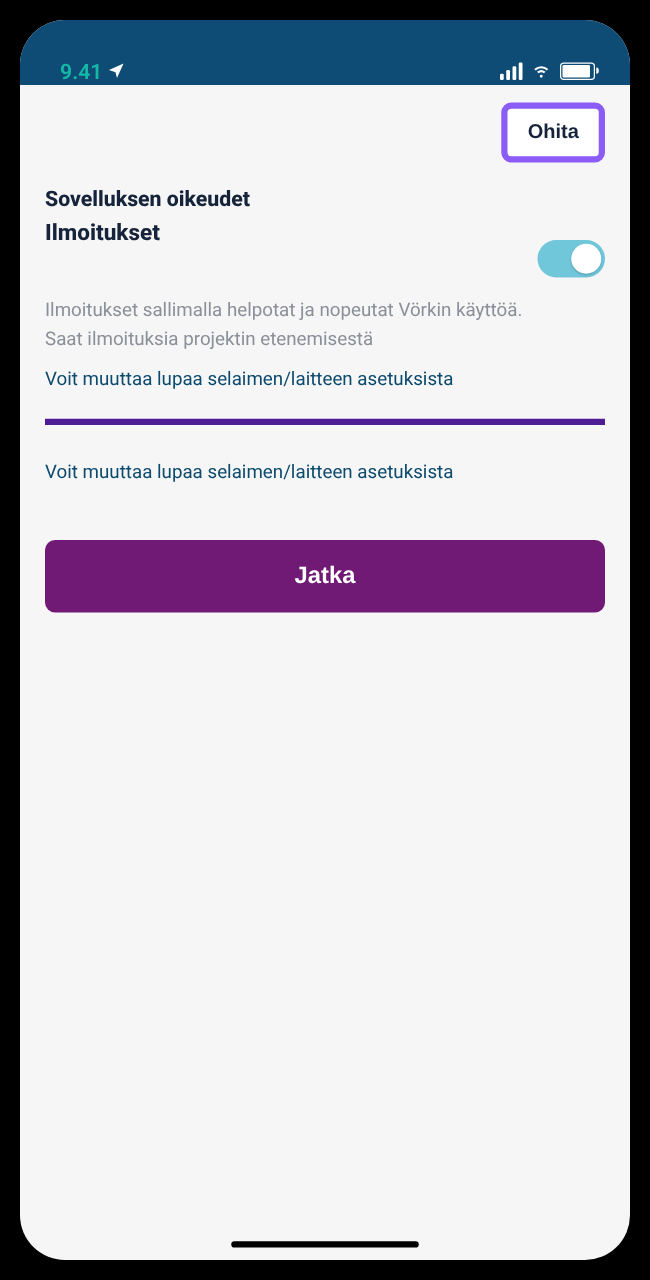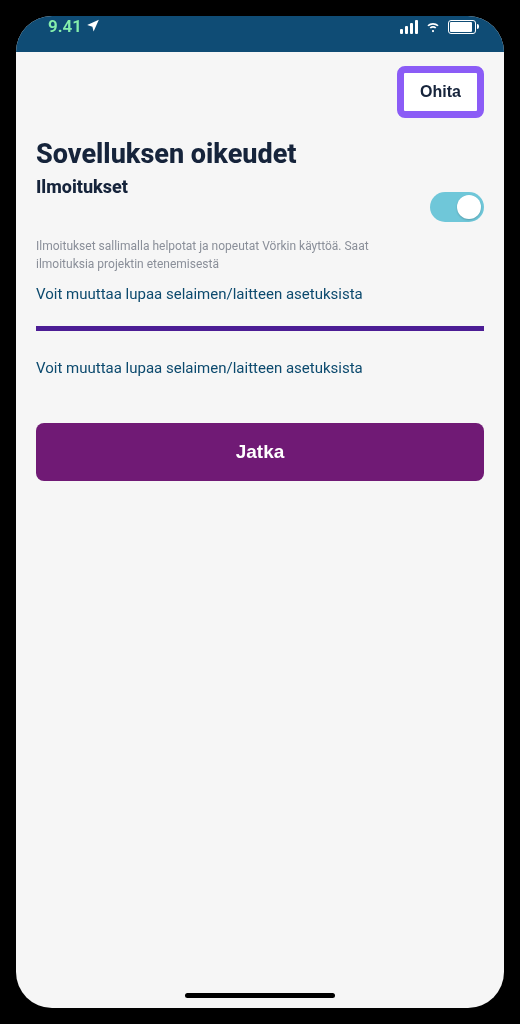--- a/index.html
+++ b/index.html
@@ -24,26 +24,26 @@
       height: 100%;
       background: #f6f6f6;
       border-radius: 36px;
       overflow: hidden;
       display: flex;
       flex-direction: column;
       position: relative;
     }
     .status-bar {
       background: #0f4c75;
-      height: 36px;
-      display: flex;
-      align-items: flex-start;
+      height: 52px;
+      display: flex;
+      align-items: flex-end;
       justify-content: space-between;
       padding: 0 28px 0 32px;
-      color: #86efac;
+      color: #14b8a6;
     }
     .status-time {
       font-size: 17px;
       font-weight: 600;
       display: flex;
       align-items: center;
       gap: 4px;
     }
     .status-icons {
       display: flex;
@@ -98,30 +98,30 @@
       display: flex;
       flex-direction: column;
     }
     .top-actions {
       display: flex;
       justify-content: flex-end;
       margin-bottom: 20px;
     }
     .skip-btn {
       background: #fff;
-      border: 7px solid #8b5cf6;
+      border: 5px solid #8b5cf6;
       border-radius: 8px;
       padding: 10px 16px;
       font-size: 16px;
       font-weight: 700;
       color: #16243b;
       cursor: pointer;
     }
     .page-title {
-      font-size: 27px;
+      font-size: 17px;
       font-weight: 800;
       color: #16243b;
       margin-bottom: 6px;
     }
     .page-subtitle {
       font-size: 16px;
       color: #8a8f99;
       line-height: 1.45;
       margin-bottom: 48px;
     }
@@ -140,21 +140,21 @@
     .section-text {
       flex: 1;
     }
     .section-title {
       font-size: 18px;
       font-weight: 800;
       color: #16243b;
       margin-bottom: 4px;
     }
     .section-desc {
-      font-size: 12px;
+      font-size: 15px;
       color: #8a8f99;
       line-height: 1.5;
       margin-bottom: 4px;
       margin-top: 40px;
     }
     .section-note {
       font-size: 15px;
       color: #0c4a6e;
       line-height: 1.5;
       margin-top: 6px;

